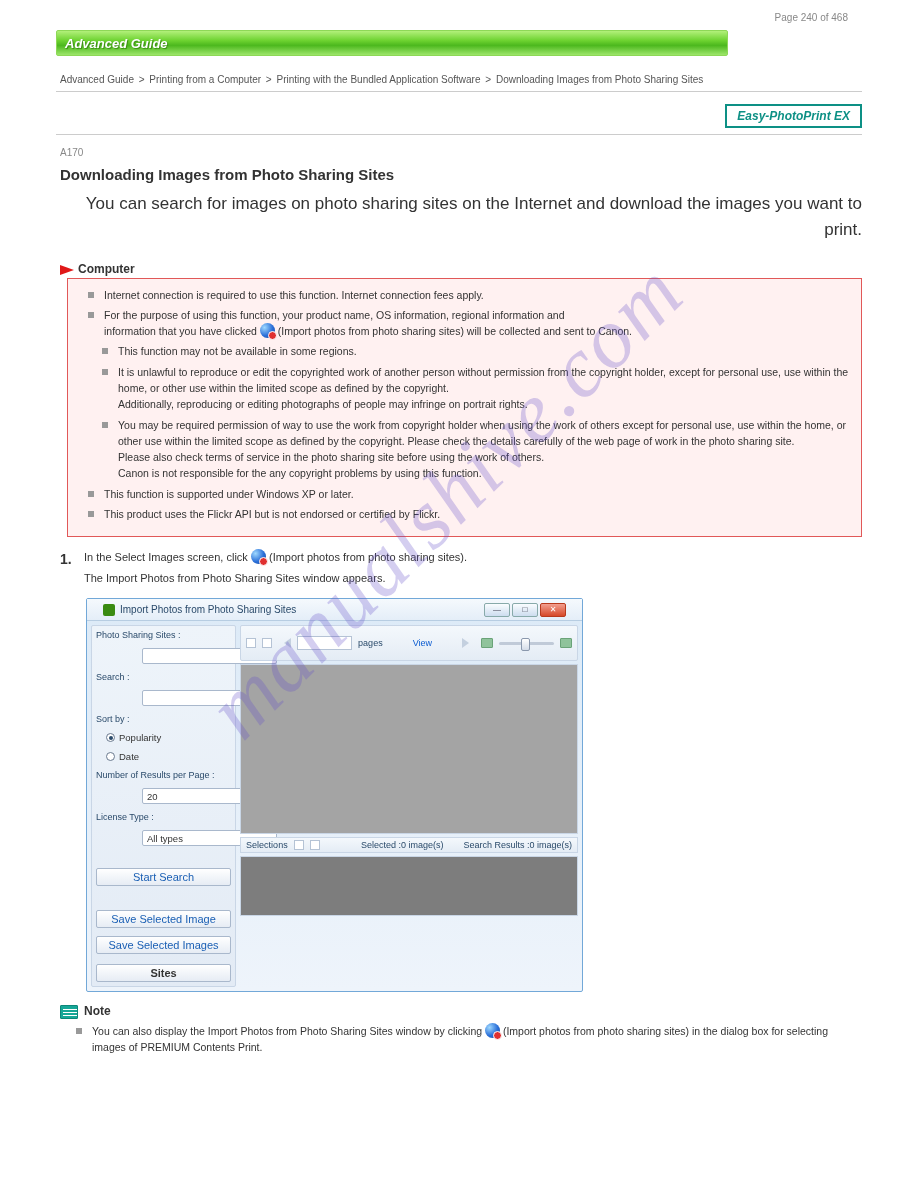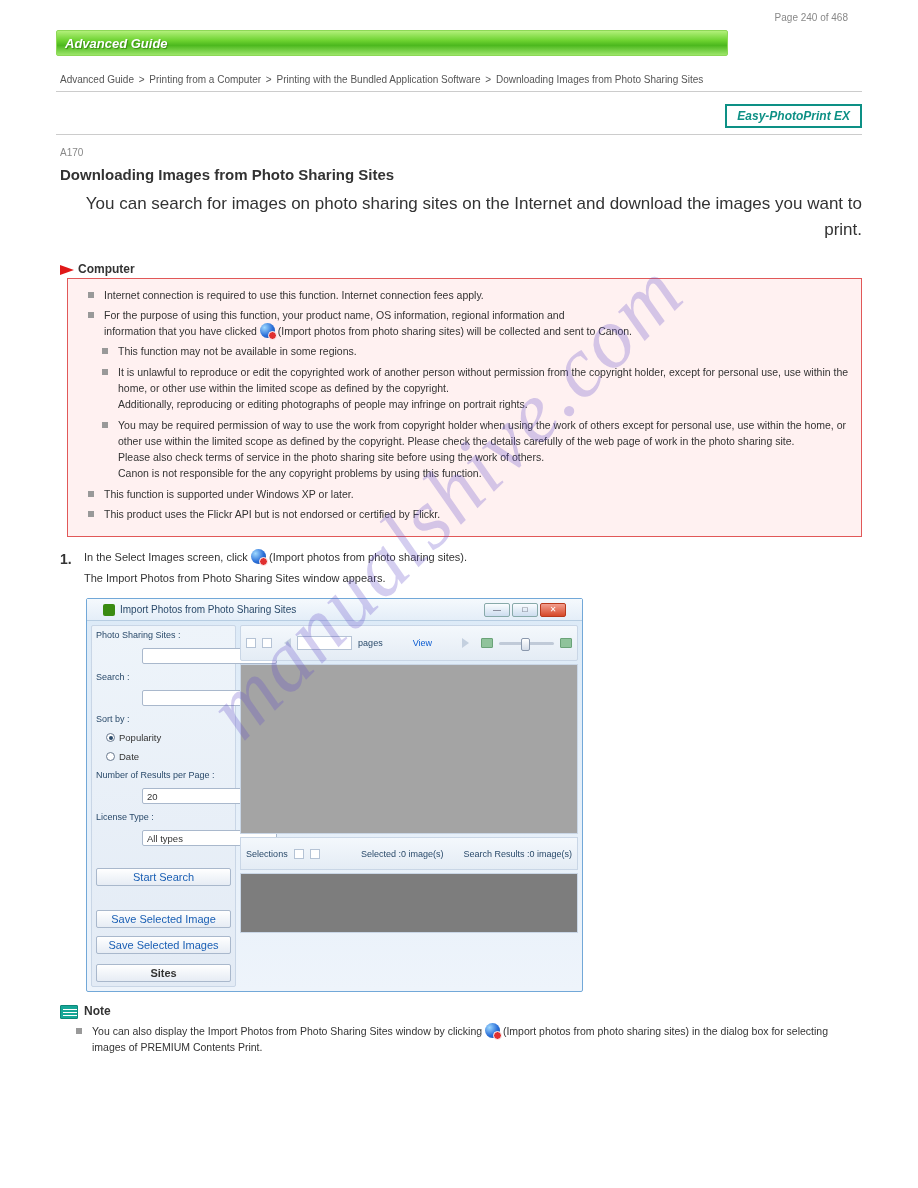--- a/index.html
+++ b/index.html
@@ -167,21 +167,21 @@
   .radio.checked::after { content:""; width:4px;height:4px;background:#2a4a6a;border-radius:50%;}
   .wbtn { border:1px solid #a9b8cc; background:linear-gradient(#fff,#e6ecf4); height:18px; border-radius:2px; display:flex; align-items:center; justify-content:center; color:#1a5fb4; font-size:11px; cursor:pointer;}
   .wbtn.exit { font-weight:bold; color:#333; margin-top:2px;}
   .rightpanel { flex:1; display:flex; flex-direction:column; gap:3px;}
   .toolbar { height:36px; background:linear-gradient(#f4f8fc,#e4ecf5); border:1px solid #c9d6e6; border-radius:2px; display:flex; align-items:center; padding:0 5px; gap:6px; font-size:9px; color:#2a4a6a;}
   .tbsep { flex:1; }
   .mini-icon { width:12px; height:10px; background:#8fc39b; border:1px solid #6aa378; border-radius:1px;}
   .slider { width:55px; height:3px; background:#c0cad8; position:relative; border-radius:2px;}
   .slider::after { content:""; position:absolute; left:40%; top:-4px; width:7px; height:11px; background:linear-gradient(#fff,#d4dce8); border:1px solid #8a98ad; border-radius:2px;}
   .thumbarea { height:170px; background:#a4a4a4; border:1px solid #c9d6e6;}
-  .selbar { height:33px; background:linear-gradient(#f4f8fc,#e4ecf5); border:1px solid #c9d6e6; display:flex; align-items:center; padding:0 5px; font-size:9px; color:#2a4a6a; gap:6px;}
+  .selbar { height:16px; background:linear-gradient(#f4f8fc,#e4ecf5); border:1px solid #c9d6e6; display:flex; align-items:center; padding:0 5px; font-size:9px; color:#2a4a6a; gap:6px;}
   .selarea { height:60px; background:#7d7d7d; border:1px solid #c9d6e6;}
   .grid-ic { width:10px;height:10px;border:1px solid #b5c3d5;background:#fff;}
   .nav-tri { width:0;height:0;border-top:5px solid transparent;border-bottom:5px solid transparent;}
   .nav-tri.l{border-right:7px solid #c4d0df;}
   .nav-tri.r{border-left:7px solid #c4d0df;}
   .pagebox{width:55px;height:14px;border:1px solid #b5c3d5;background:#fff;display:flex;align-items:center;justify-content:center;}
   
   .note-icon {
     display:inline-block; width:18px; height:14px;
     background:#16a797; border:1px solid #0d877a; border-radius:1px;

